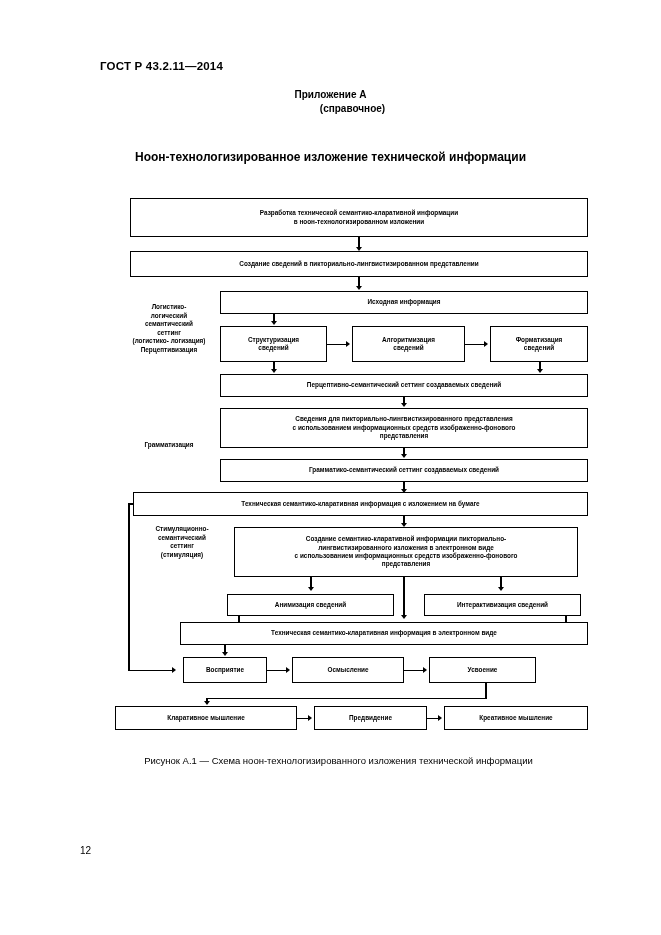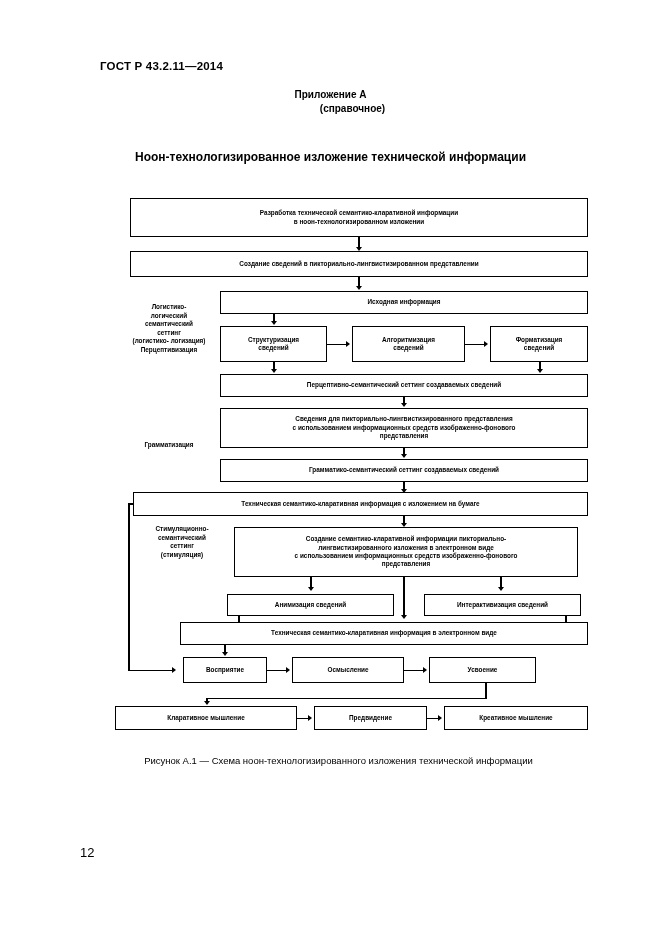--- a/index.html
+++ b/index.html
@@ -22,21 +22,21 @@
   .annex .ln2{font-weight:bold;padding-left:44px;}
   .doc-title{
     position:absolute;left:0;right:0;top:150px;
     text-align:center;font-size:12px;font-weight:bold;
   }
   .fig-caption{
     position:absolute;left:16px;right:0;top:755px;
     text-align:center;font-size:9.5px;
   }
   .page-num{
-    position:absolute;left:80px;top:845px;font-size:13px;
+    position:absolute;left:80px;top:845px;font-size:10px;
   }
 
   
   .diagram{position:absolute;left:0;top:0;width:661px;height:935px;}
 
   .box{
     position:absolute;box-sizing:border-box;
     border:1.6px solid #000;background:#fff;
     display:flex;align-items:center;justify-content:center;
     text-align:center;font-size:6.4px;font-weight:bold;

